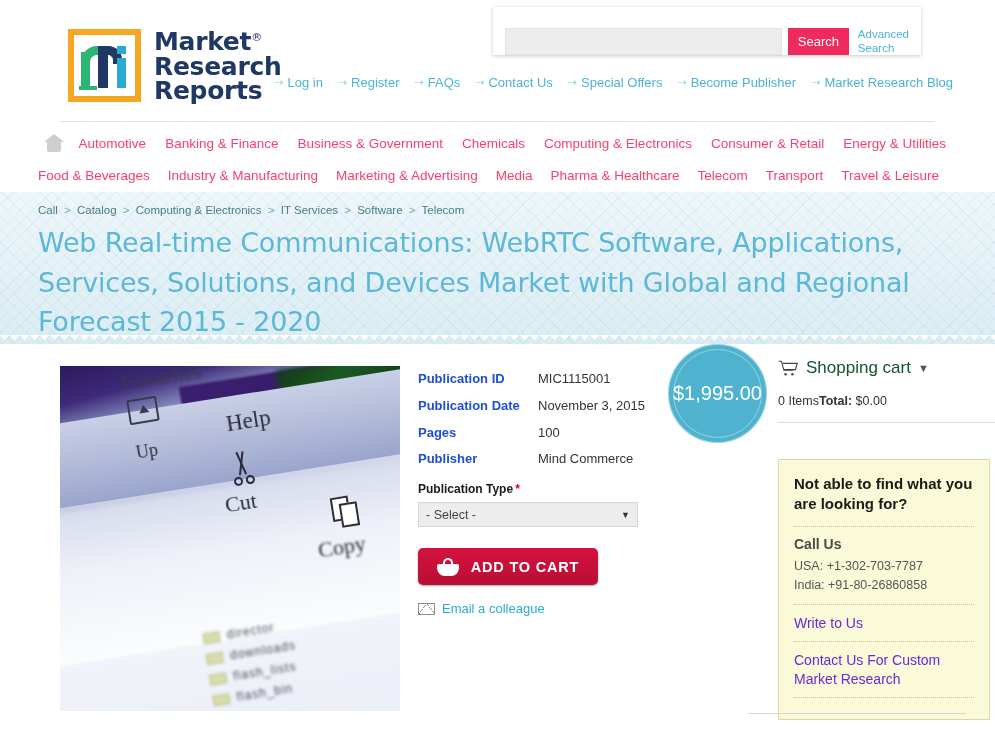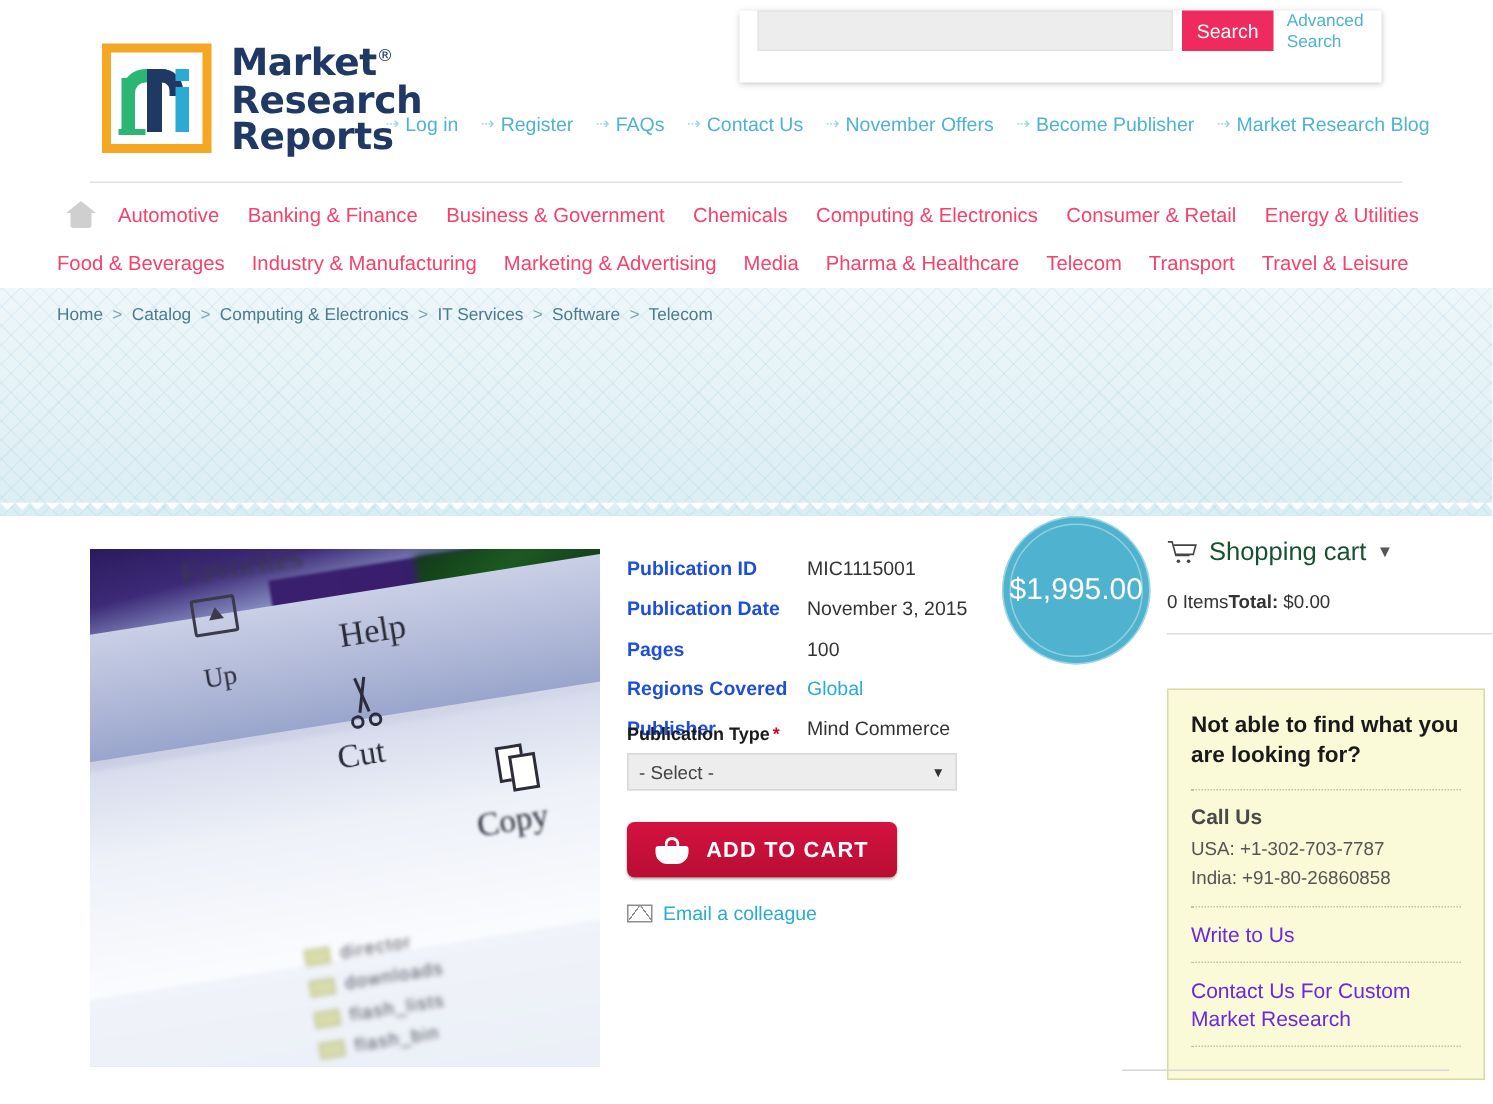--- a/index.html
+++ b/index.html
@@ -51,21 +51,21 @@
     margin-left:13px; color:#1F3864; font-weight:bold; line-height:0.98;
     font-size:25px; letter-spacing:-0.3px; font-family:"DejaVu Sans", sans-serif;
     position:relative; padding-top:2px;
   }
   .logo-text div { white-space:nowrap; }
   .logo-text sup { font-size:11px; vertical-align:super; font-weight:normal; }
 
   .searchbox {
     position:absolute; left:463px; top:7px; width:428px; height:48px;
     background:#fff; box-shadow:0 1px 4px rgba(0,0,0,0.22);
-    display:flex; align-items:flex-start; padding:0 12px;
+    display:flex; align-items:flex-end; padding:0 12px;
   }
   .search-input {
     width:305px; height:27px; background:#ededed; border:1px solid #e3e3e3;
     outline:none; font-size:12px; padding:0 6px; color:#333;
     font-family:"Liberation Sans", sans-serif;
   }
   .search-btn {
     margin-left:6px; width:66px; height:27px; background:#EE2A5E; border:none;
     color:#fff; font-size:13px; cursor:pointer;
     font-family:"Liberation Sans", sans-serif;
@@ -350,21 +350,21 @@
     <div class="toplinks">
       <span class="arrowdot">⇢</span>
       <a>Log in</a>
       <span class="arrowdot">⇢</span>
       <a>Register</a>
       <span class="arrowdot">⇢</span>
       <a>FAQs</a>
       <span class="arrowdot">⇢</span>
       <a>Contact Us</a>
       <span class="arrowdot">⇢</span>
-      <a>November Offers</a>
+      <a>Special Offers</a>
       <span class="arrowdot">⇢</span>
       <a>Become Publisher</a>
       <span class="arrowdot">⇢</span>
       <a>Market Research Blog</a>
     </div>
 
     <div class="header-rule"></div>
   </div>
 </div>
 
@@ -395,32 +395,33 @@
         <a>Travel &amp; Leisure</a>
       </div>
     </div>
 
   </div>
 </div>
 
 <div class="banner">
   <div class="banner-inner">
     <div class="breadcrumb">
-      <a>Home</a>
+      <a>Call</a>
       <span class="sep">&gt;</span>
       <a>Catalog</a>
       <span class="sep">&gt;</span>
       <a>Computing &amp; Electronics</a>
       <span class="sep">&gt;</span>
       <a>IT Services</a>
       <span class="sep">&gt;</span>
       <a>Software</a>
       <span class="sep">&gt;</span>
       <a>Telecom</a>
     </div>
+    <h1 class="page-title">Web Real-time Communications: WebRTC Software, Applications, Services, Solutions, and Devices Market with Global and Regional Forecast 2015 - 2020</h1>
   </div>
   <div class="zigzag"></div>
 </div>
 
 <div class="content">
   <div class="content-inner">
 
     <div class="prod-img">
       <div class="img-scene">
         <div class="img-bg"></div>
@@ -475,24 +476,20 @@
         </tr>
         <tr>
           <td class="k">Publication Date</td>
           <td class="v">November 3, 2015</td>
         </tr>
         <tr>
           <td class="k">Pages</td>
           <td class="v">100</td>
         </tr>
         <tr>
-          <td class="k">Regions Covered</td>
-          <td class="v"><a>Global</a></td>
-        </tr>
-        <tr>
           <td class="k">Publisher</td>
           <td class="v">Mind Commerce</td>
         </tr>
       </tbody>
         </table>
     </div>
 
     <div class="price-badge" style="position:absolute;left:638px;top:0px;">$1,995.00</div>
 
     <div class="form-area">

